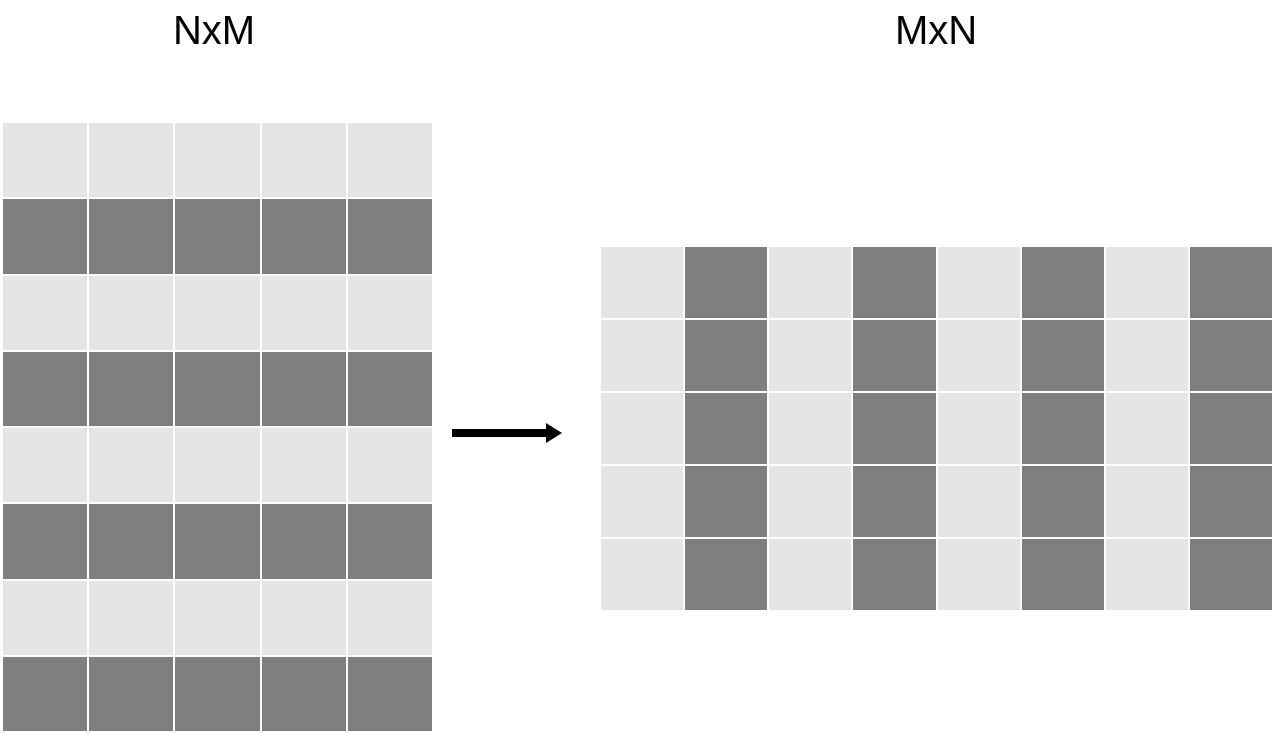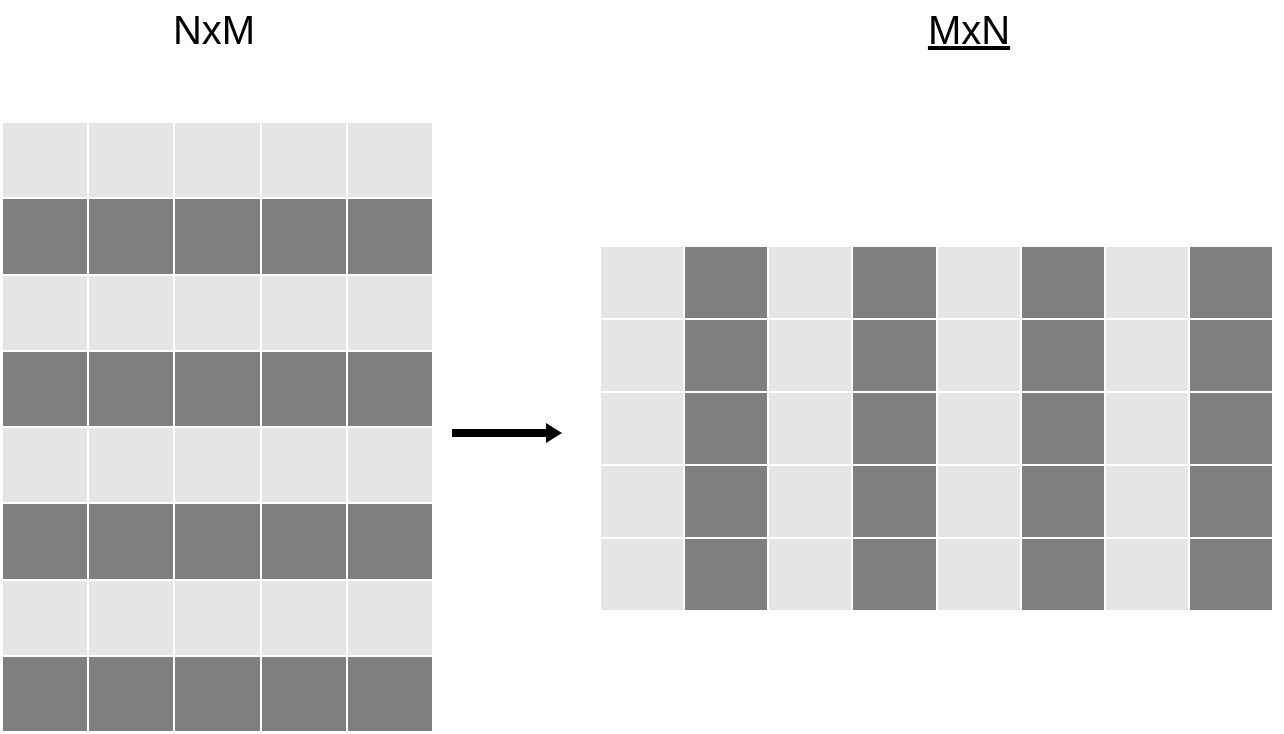--- a/index.html
+++ b/index.html
@@ -8,21 +8,21 @@
   .grid { position:absolute; display:grid; background:#ffffff; gap:2px; }
   .cell { }
   .light { background:#e5e5e5; }
   .dark { background:#7f7f7f; }
   .arrow { position:absolute; left:452px; top:423px; width:110px; height:20px; }
 </style>
 </head>
 <body>
 
 <div class="title" style="left:214px;">NxM</div>
-<div class="title" style="left:969px;text-decoration:underline;">MxN</div>
+<div class="title" style="left:936px;">MxN</div>
 
 <div id="grid-left" class="grid" style="left:3px; top:123px; width:429px; height:608px; grid-template-columns:repeat(5,1fr); grid-template-rows:repeat(8,1fr);">
     <div class="cell light" style="background: rgb(229, 229, 229);"></div>
     <div class="cell light" style="background: rgb(229, 229, 229);"></div>
     <div class="cell light" style="background: rgb(229, 229, 229);"></div>
     <div class="cell light" style="background: rgb(229, 229, 229);"></div>
     <div class="cell light" style="background: rgb(229, 229, 229);"></div>
     <div class="cell dark" style="background: rgb(127, 127, 127);"></div>
     <div class="cell dark" style="background: rgb(127, 127, 127);"></div>
     <div class="cell dark" style="background: rgb(127, 127, 127);"></div>

